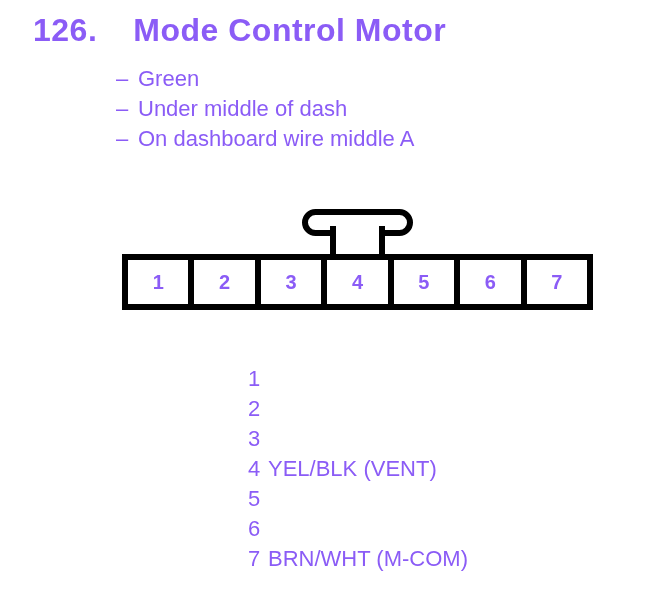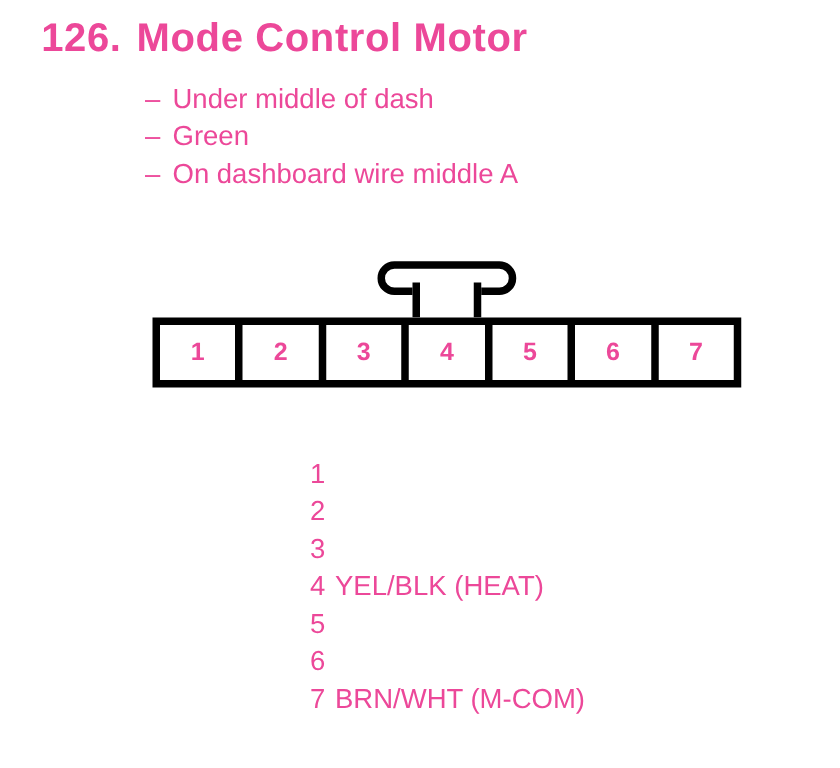--- a/index.html
+++ b/index.html
@@ -1,37 +1,37 @@
 <!DOCTYPE html>
 <html><head>
 <meta charset="utf-8">
 <style>
   html, body { margin: 0; padding: 0; background: #ffffff; }
   .page {
     position: relative;
     width: 672px;
     height: 614px;
     background: #ffffff;
-    color: #ec4899;
+    color: #8b5cf6;
     font-family: "Liberation Sans", sans-serif;
     overflow: hidden;
   }
 
   
   .title-row {
     position: absolute;
     top: 12px;
     left: 33px;
     display: flex;
     font-size: 32px;
     font-weight: bold;
     letter-spacing: 0.5px;
     white-space: nowrap;
   }
-  .title-row .item-title { margin-left: 12px; }
+  .title-row .item-title { margin-left: 36px; }
 
   
   .details {
     position: absolute;
     top: 64px;
     left: 116px;
     margin: 0;
     padding: 0;
     list-style: none;
     font-size: 22px;
@@ -103,22 +103,22 @@
 <body>
 
 <div class="page">
 
   <header class="title-row">
     <span class="item-number">126.</span>
     <span class="item-title">Mode Control Motor</span>
   </header>
 
   <ul class="details">
+    <li><span class="dash">–</span><span>Green</span></li>
     <li><span class="dash">–</span><span>Under middle of dash</span></li>
-    <li><span class="dash">–</span><span>Green</span></li>
     <li><span class="dash">–</span><span>On dashboard wire middle A</span></li>
   </ul>
 
   <div class="connector">
     <div class="tab-bar"></div>
     <div class="tab-stem"></div>
     <div class="connector-body">
       <div class="cell">
           <span>1</span>
         </div>
@@ -148,21 +148,21 @@
         <span class="pin-num">1</span>
       </div>
     <div class="pin-row">
         <span class="pin-num">2</span>
       </div>
     <div class="pin-row">
         <span class="pin-num">3</span>
       </div>
     <div class="pin-row">
         <span class="pin-num">4</span>
-        <span class="pin-label">YEL/BLK (HEAT)</span>
+        <span class="pin-label">YEL/BLK (VENT)</span>
       </div>
     <div class="pin-row">
         <span class="pin-num">5</span>
       </div>
     <div class="pin-row">
         <span class="pin-num">6</span>
       </div>
     <div class="pin-row">
         <span class="pin-num">7</span>
         <span class="pin-label">BRN/WHT (M-COM)</span>

